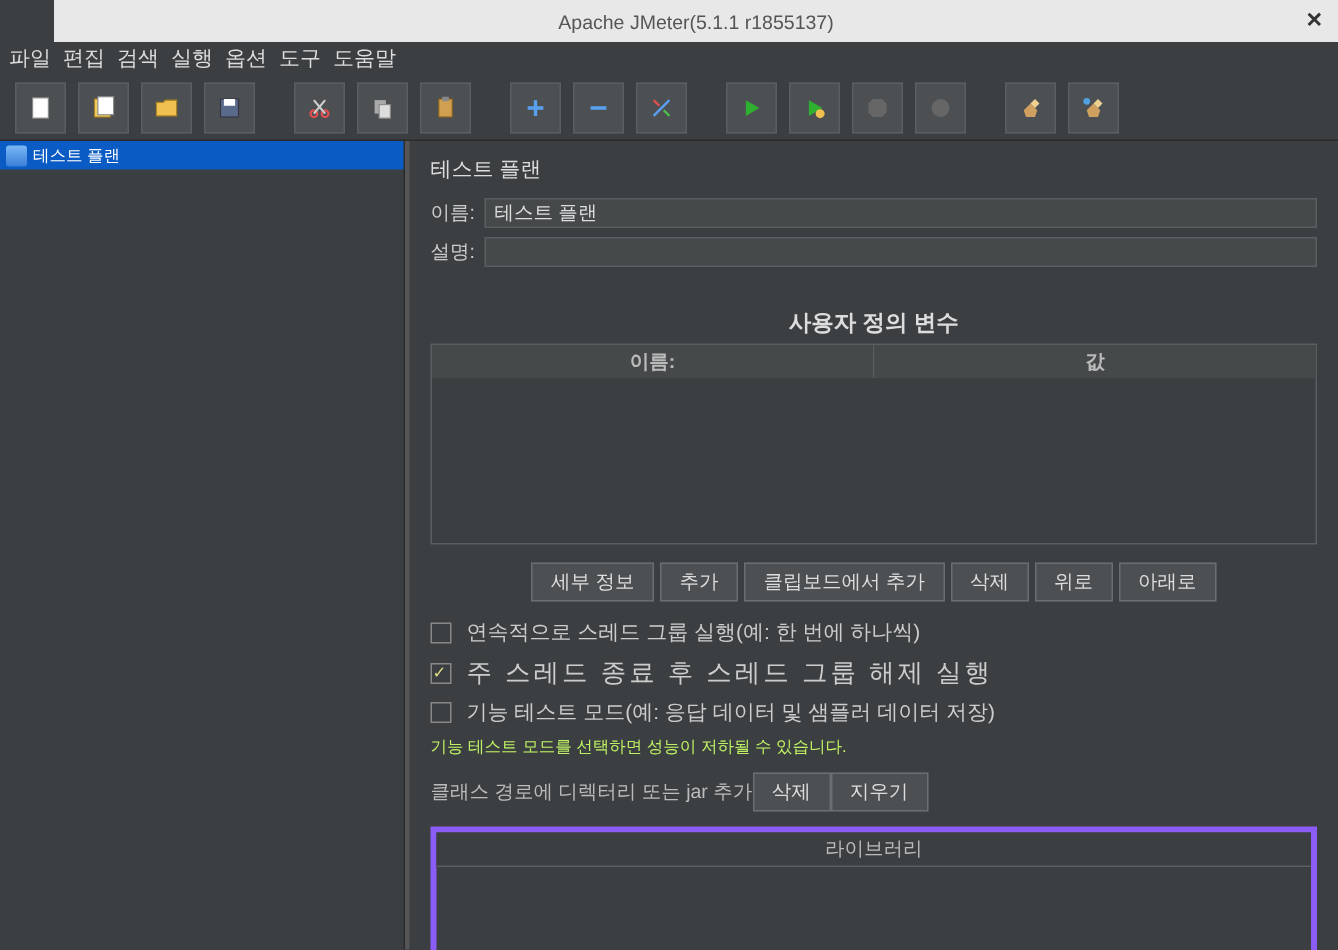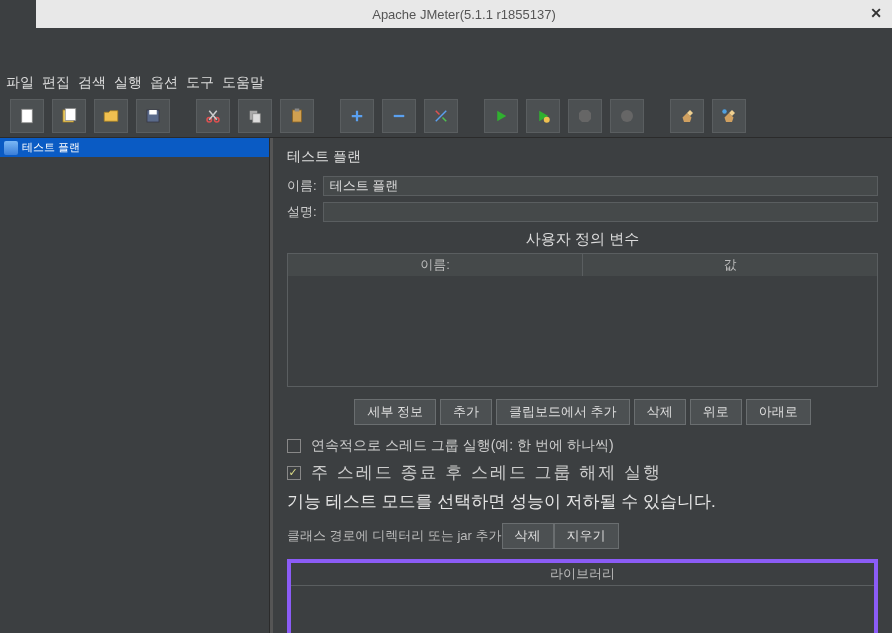--- a/index.html
+++ b/index.html
@@ -1,57 +1,57 @@
 <!DOCTYPE html>
 <html><head>
 <meta charset="utf-8">
 <style>
 * { box-sizing: border-box; margin: 0; padding: 0; font-family: sans-serif; }
 body { background: #3c3f41; color: #bbbbbb; width: 892px; height: 633px; overflow: hidden; }
 
 .titlebar { background: #e8e8e8; height: 28px; display: flex; align-items: center; justify-content: center; position: relative; color: #555; font-size: 13px; margin-left: 36px; }
 .titlebar .close { position: absolute; right: 10px; top: 5px; font-size: 14px; font-weight: bold; color: #333; cursor: pointer; }
 
-.menubar { background: #3c3f41; height: 22px; display: flex; align-items: center; padding: 0 6px; gap: 8px; color: #ddd; font-size: 14px; margin-top: 44px; }
+.menubar { background: #3c3f41; height: 22px; display: flex; align-items: center; padding: 0 6px; gap: 8px; color: #ddd; font-size: 14px; }
 .menubar span { cursor: pointer; }
 
 .toolbar { background: #3c3f41; height: 44px; display: flex; align-items: center; padding: 0 10px; gap: 8px; border-bottom: 1px solid #2b2b2b; }
 .tool-btn { width: 34px; height: 34px; background: #4c5052; border: 1px solid #5a5e60; display: flex; align-items: center; justify-content: center; cursor: pointer; font-size: 16px; }
 .tool-btn svg { width: 18px; height: 18px; }
 .tool-sep { width: 10px; }
 
 .main-area { display: flex; height: calc(633px - 28px - 22px - 44px); }
 
 .tree-panel { width: 270px; background: #3c3f41; border-right: 1px solid #2b2b2b; }
 .tree-item { background: #0a5bc4; color: #fff; font-size: 11px; padding: 2px 4px; display: flex; align-items: center; gap: 4px; }
 .tree-icon { width: 14px; height: 14px; background: linear-gradient(#7ab8f5,#3a7ed8); display: inline-block; border-radius: 2px; }
 
 .content-panel { flex: 1; background: #3c3f41; padding: 10px 14px; overflow-y: auto; font-size: 13px; border-left: 3px solid #555; }
 .section-title { color: #ddd; margin-bottom: 10px; font-size: 14px; }
 
 .field-row { display: flex; align-items: center; margin-bottom: 6px; gap: 6px; }
 .field-label { color: #ccc; white-space: nowrap; font-size: 13px; }
 .field-input { flex: 1; background: #45494a; border: 1px solid #5a5e60; height: 20px; padding: 2px 6px; color: #ddd; font-size: 13px; }
 
-.var-section { margin-top: 8px; }
+.var-section { margin-top: 28px; font-weight: bold; }
 .var-title { text-align: center; color: #ddd; font-size: 15px; margin-bottom: 4px; }
 .var-table { background: #3c3f41; border: 1px solid #5a5e60; }
 .var-header { display: flex; }
 .var-header-cell { flex: 1; text-align: center; padding: 2px; border-right: 1px solid #5a5e60; background: #45494a; font-size: 13px; }
 .var-header-cell:last-child { border-right: none; }
 .var-body { height: 110px; }
 
 .btn-row { display: flex; justify-content: center; gap: 4px; margin: 12px 0; flex-wrap: wrap; }
 .btn { background: #4c5052; border: 1px solid #6a6e70; padding: 3px 12px; color: #ddd; cursor: pointer; font-size: 13px; }
 
 .check-row { display: flex; align-items: center; gap: 10px; margin: 6px 0; color: #ccc; font-size: 14px; }
 .checkbox { width: 14px; height: 14px; border: 1px solid #888; background: #3c3f41; display: inline-flex; align-items: center; justify-content: center; font-size: 11px; color: #dd8; }
 .check-row.big { font-size: 17px; letter-spacing: 2px; }
 
-.note { color: #e5e5e5; font-size: 17px; margin: 4px 0; }
+.note { color: #bef264; font-size: 11px; margin: 4px 0; }
 
 .classpath-row { display: flex; align-items: center; gap: 0; margin: 10px 0; flex-wrap: wrap; }
 
 .lib-section { border: 4px solid #8b5cf6; margin-top: 4px; }
 .lib-header { text-align: center; background: #3c3f41; padding: 2px; font-size: 13px; border-bottom: 1px solid #5a5e60; }
 .lib-body { height: 60px; }
 </style>
 </head>
 <body>
 
@@ -210,20 +210,24 @@
     </div>
 
     <div class="check-row">
       <span class="checkbox"></span>
       <span>연속적으로 스레드 그룹 실행(예: 한 번에 하나씩)</span>
     </div>
     <div class="check-row big">
       <span class="checkbox">✓</span>
       <span>주 스레드 종료 후 스레드 그룹 해제 실행</span>
     </div>
+    <div class="check-row">
+      <span class="checkbox"></span>
+      <span>기능 테스트 모드(예: 응답 데이터 및 샘플러 데이터 저장)</span>
+    </div>
     <div class="note">기능 테스트 모드를 선택하면 성능이 저하될 수 있습니다.</div>
 
     <div class="classpath-row">
       <span>클래스 경로에 디렉터리 또는 jar 추가</span>
       <button class="btn">삭제</button>
       <button class="btn">지우기</button>
     </div>
 
     <div class="lib-section">
       <div class="lib-header">라이브러리</div>

